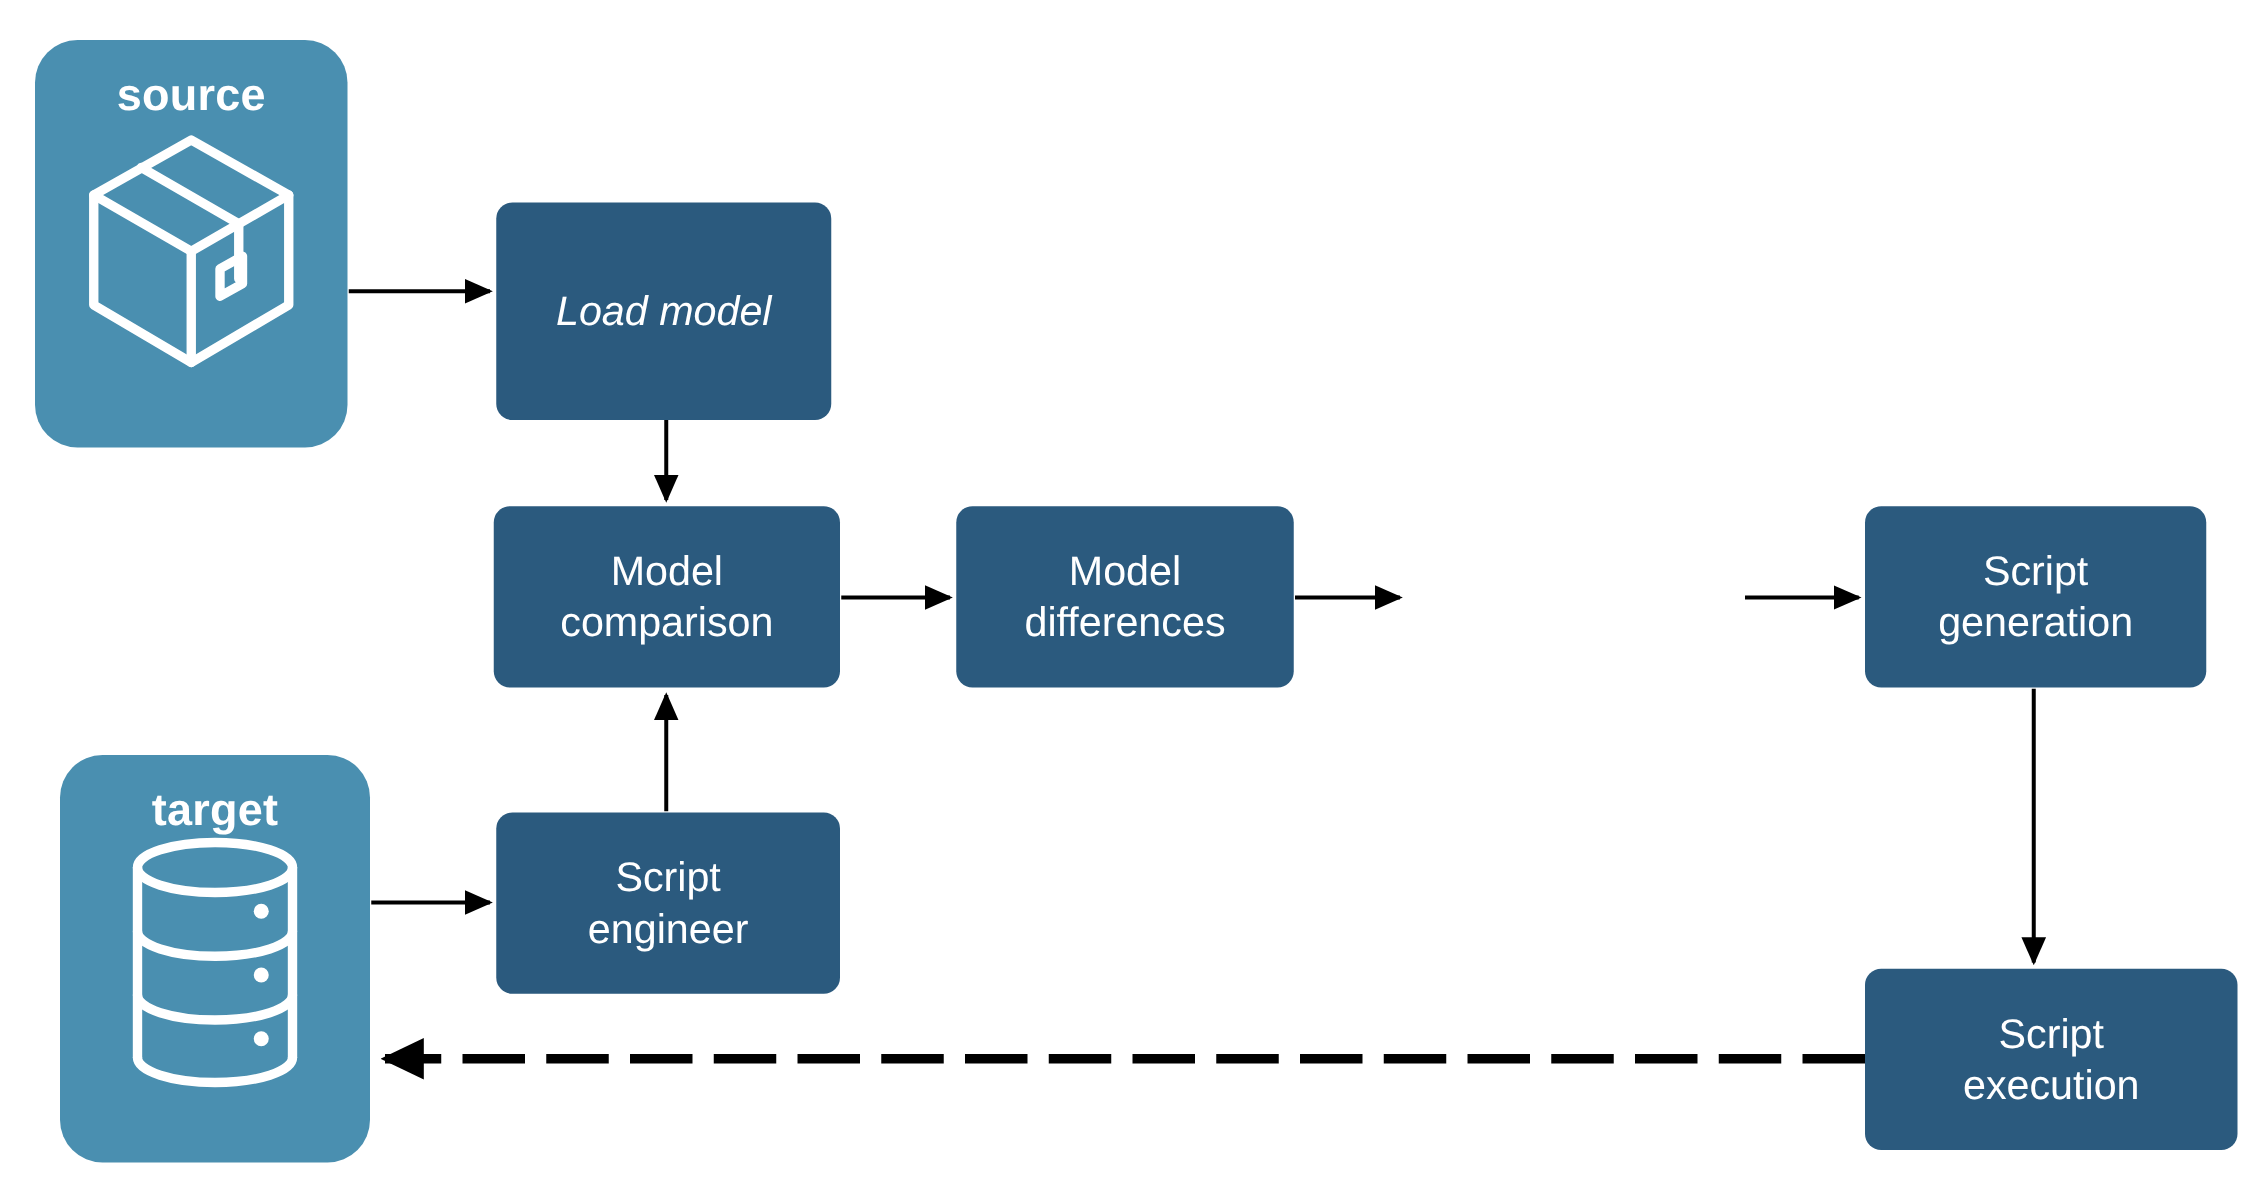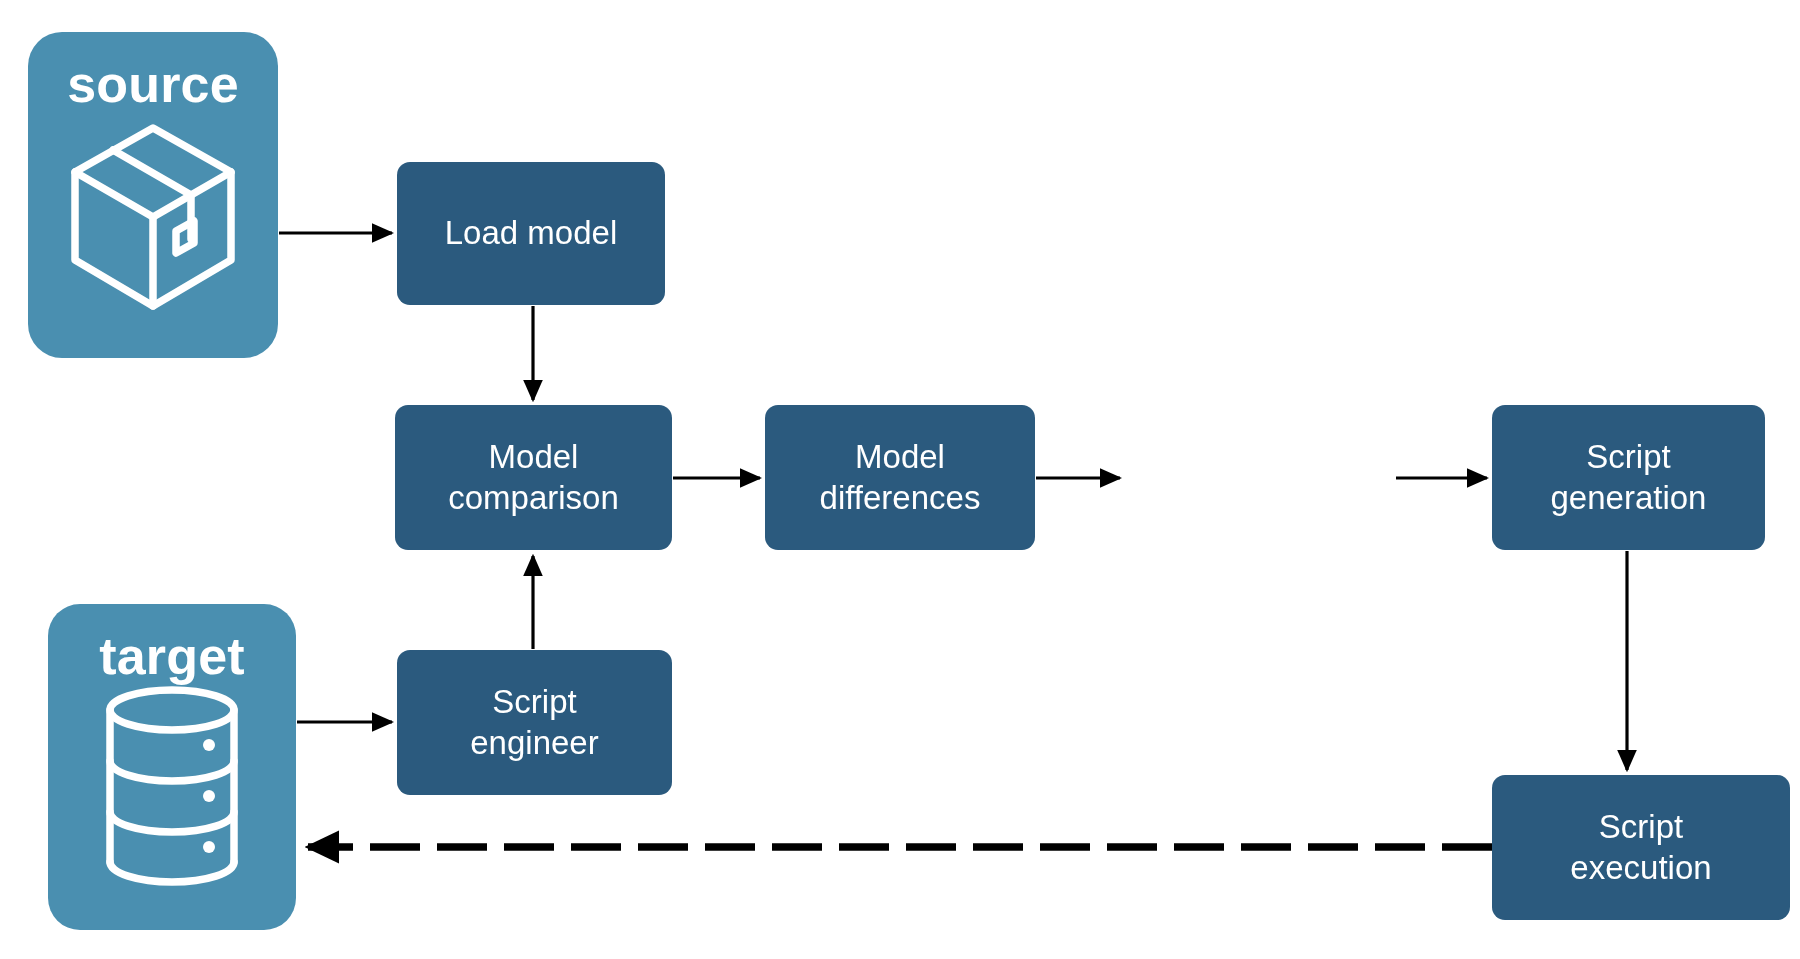--- a/index.html
+++ b/index.html
@@ -22,21 +22,21 @@
     background: #4a8fb0;
     border-radius: 34px;
     box-sizing: border-box;
     display: flex;
     flex-direction: column;
     align-items: center;
   }
   .endpoint-label {
     color: #ffffff;
     font-weight: bold;
-    font-size: 52px;
+    font-size: 36px;
     line-height: 1;
     letter-spacing: 0.2px;
     white-space: nowrap;
   }
   .endpoint-icon {
     display: block;
   }
   .process-box {
     position: absolute;
     background: #2b5a7e;
@@ -109,21 +109,21 @@
         <path d="M 90 107 L 90 196"></path>
 
         <path d="M 50 40 L 128 85"></path>
         <path d="M 128 85 L 128 129"></path>
 
         <path d="M 113 121 L 131 111 L 131 133 L 113 143 Z"></path>
       </svg>
     </span>
   </div>
 
-  <div class="endpoint-box" style="left:48px; top:604px; width:248px; height:326px; padding-top:26px;border-radius:32px;">
+  <div class="endpoint-box" style="left:48px; top:604px; width:248px; height:326px; padding-top:26px;">
     <div class="endpoint-label">target</div>
     <span class="endpoint-icon">
       <svg width="170" height="212" viewBox="0 0 170 212" fill="none" stroke="#ffffff" stroke-width="7.5" stroke-linejoin="round" stroke-linecap="round">
 
         <ellipse cx="85" cy="28" rx="62" ry="20"></ellipse>
 
         <path d="M 23 28 L 23 180"></path>
         <path d="M 147 28 L 147 180"></path>
 
         <path d="M 23 180 A 62 20 0 0 0 147 180"></path>
@@ -131,21 +131,21 @@
         <path d="M 23 79 A 62 20 0 0 0 147 79"></path>
         <path d="M 23 130 A 62 20 0 0 0 147 130"></path>
 
         <circle cx="122" cy="63" r="6" fill="#ffffff" stroke="none"></circle>
         <circle cx="122" cy="114" r="6" fill="#ffffff" stroke="none"></circle>
         <circle cx="122" cy="165" r="6" fill="#ffffff" stroke="none"></circle>
       </svg>
     </span>
   </div>
 
-  <div class="process-box" style="left:397px; top:162px; width:268px; height:143px;">
+  <div class="process-box" style="left:397px; top:162px; width:268px; height:174px;font-style:italic;">
     <span class="process-label">Load model</span>
   </div>
 
   <div class="process-box" style="left:395px; top:405px; width:277px; height:145px;">
     <span class="process-label">Model
 comparison</span>
   </div>
 
   <div class="process-box" style="left:765px; top:405px; width:270px; height:145px;">
     <span class="process-label">Model

